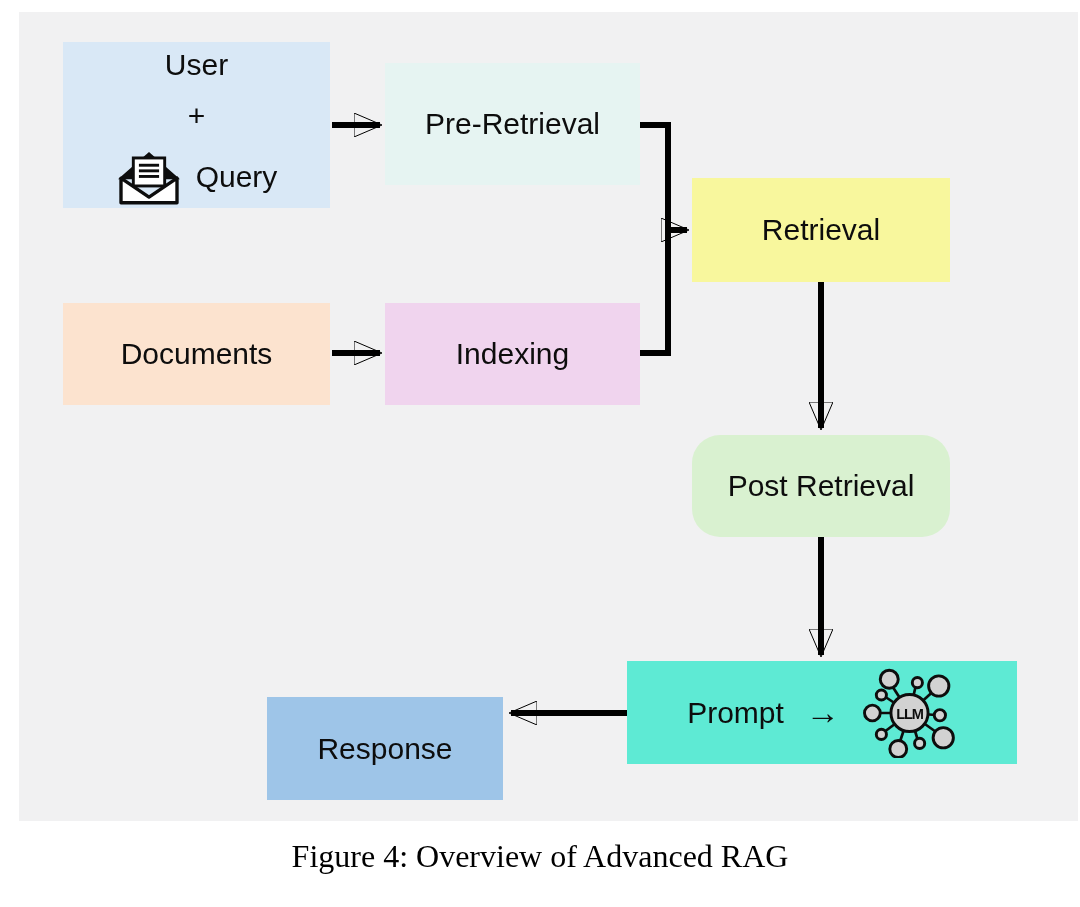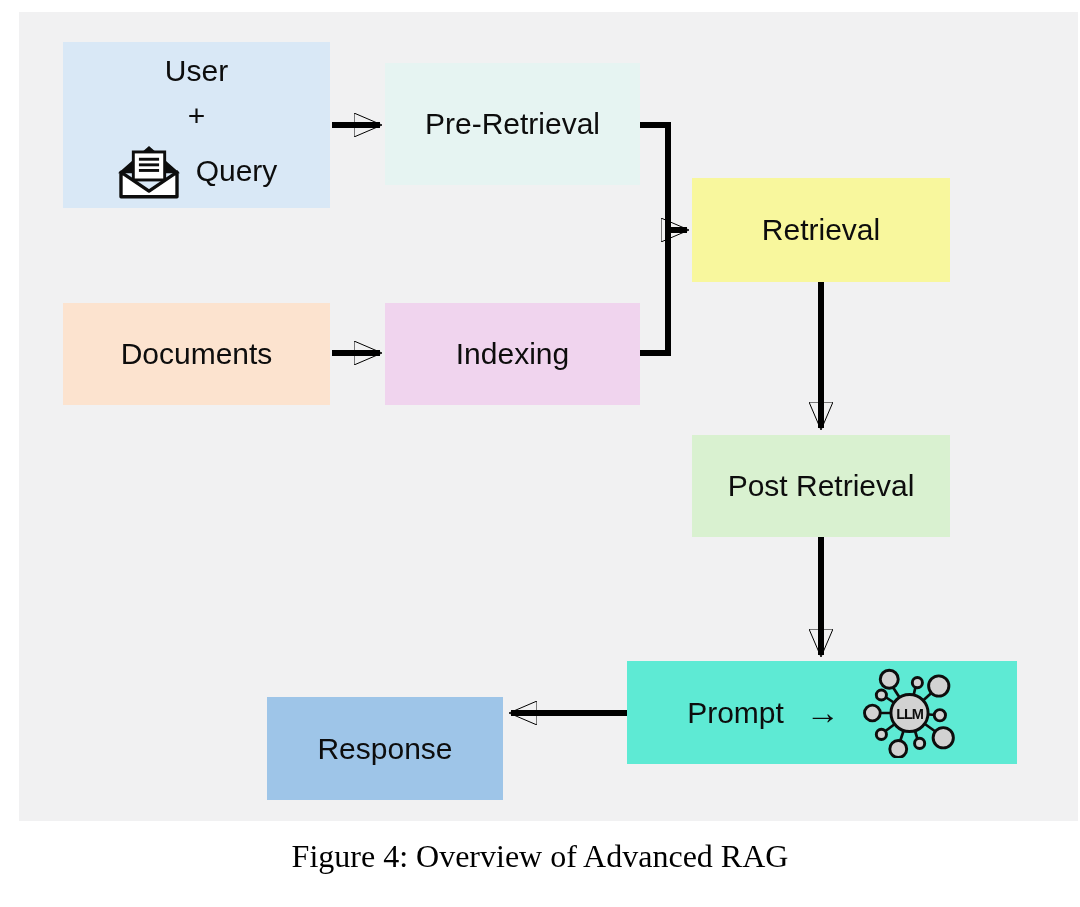--- a/index.html
+++ b/index.html
@@ -13,21 +13,21 @@
     background: #f1f1f2;
   }
 
   .node {
     position: absolute; display: flex; align-items: center; justify-content: center;
     font-size: 30px; line-height: 1.25; color: #0d0d0d; text-align: center;
   }
   .node .lbl { white-space: nowrap; }
 
   
-  .node.stacked { flex-direction: column; justify-content: center; gap: 8px; }
+  .node.stacked { flex-direction: column; justify-content: center; gap: 14px; }
   .row-with-icon { display: flex; align-items: center; gap: 14px; }
 
   .connector-svg { position: absolute; left: 0; top: 0; width: 1059px; height: 809px; }
   .connector-svg path, .connector-svg line { stroke: #000000; fill: none; }
 
   .mail-icon-svg { display: block; }
   .llm-icon-svg { display: block; }
   .llm-label-text {
     font-family: "Liberation Sans", sans-serif; font-weight: bold; font-size: 13px;
     fill: #0d0d0d; letter-spacing: -1px;
@@ -88,21 +88,21 @@
     </div>
 
     <div class="node" style="left: 673px; top: 166px; width: 258px; height: 104px; background-color: rgb(248, 247, 157);">
       <span class="lbl">Retrieval</span>
     </div>
 
     <div class="node" style="left: 366px; top: 291px; width: 255px; height: 102px; background-color: rgb(240, 212, 238);">
       <span class="lbl">Indexing</span>
     </div>
 
-    <div class="node" style="left: 673px; top: 423px; width: 258px; height: 102px; background-color: rgb(217, 241, 208);">
+    <div class="node" style="left: 673px; top: 423px; width: 258px; height: 102px; background-color: rgb(217, 241, 208); border-radius: 28px;">
       <span class="lbl">Post Retrieval</span>
     </div>
 
     <div class="node" style="left: 608px; top: 649px; width: 390px; height: 103px; background-color: #5eead4;">
       <span class="prompt-inner">
         <span class="lbl">Prompt</span>
         <span class="prompt-arrow-glyph">→</span>
         <svg class="llm-icon-svg" width="95" height="90" viewBox="0 0 84 80" xmlns="http://www.w3.org/2000/svg">
           <g stroke="#0d0d0d" stroke-width="2.4" fill="none">
             <line x1="42" y1="40" x2="24" y2="12"></line>

